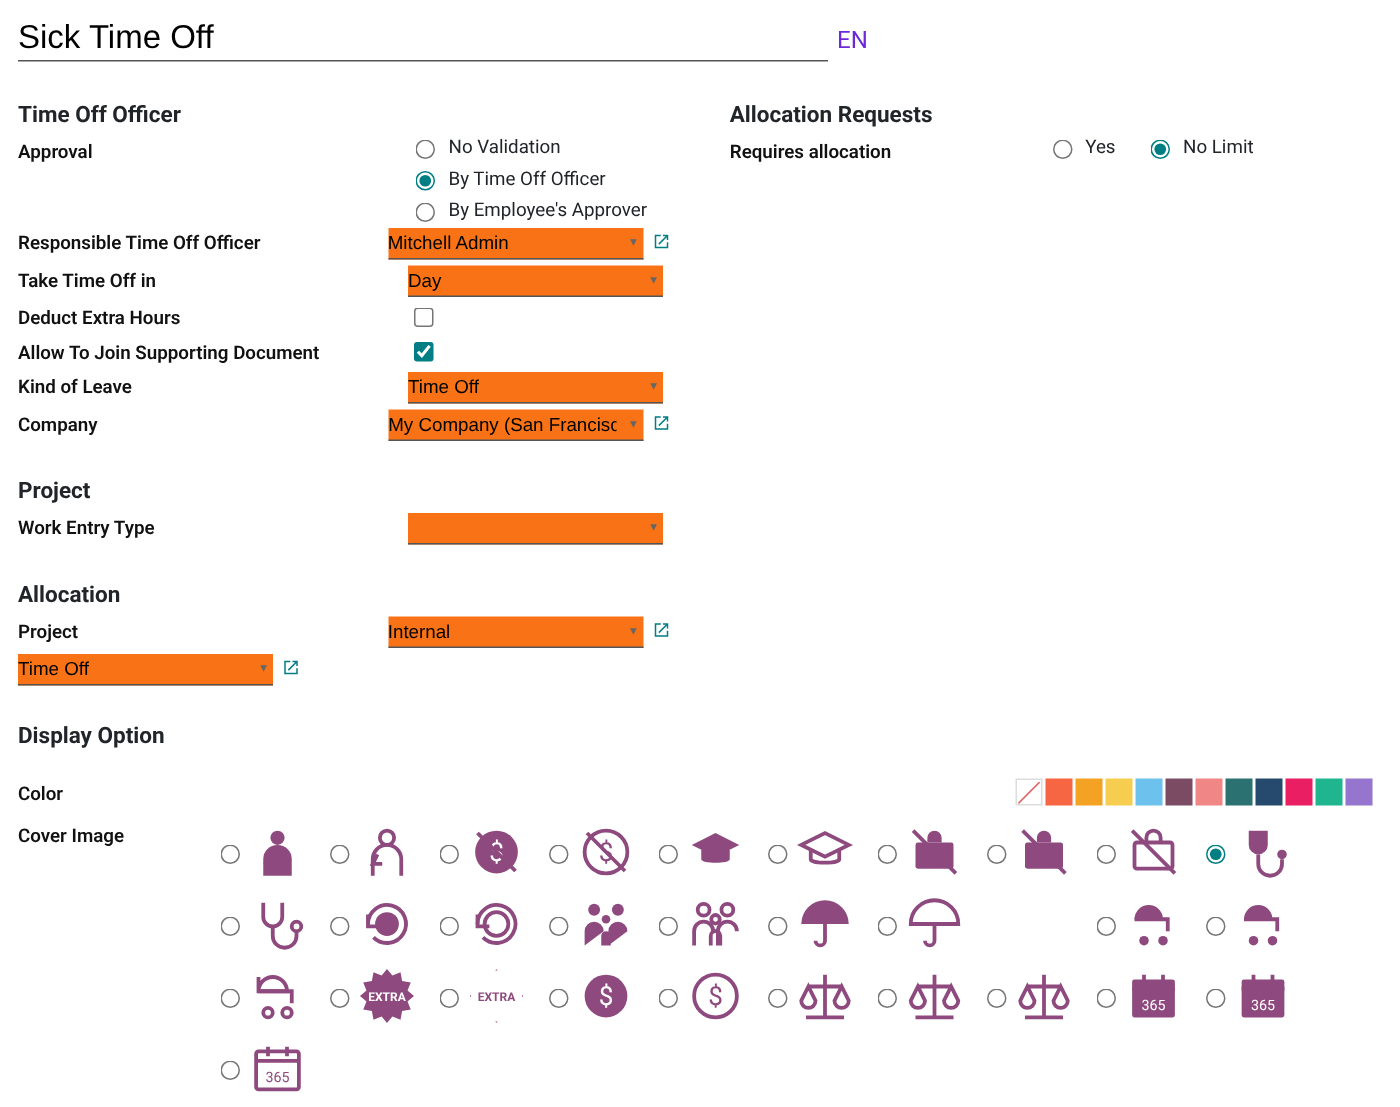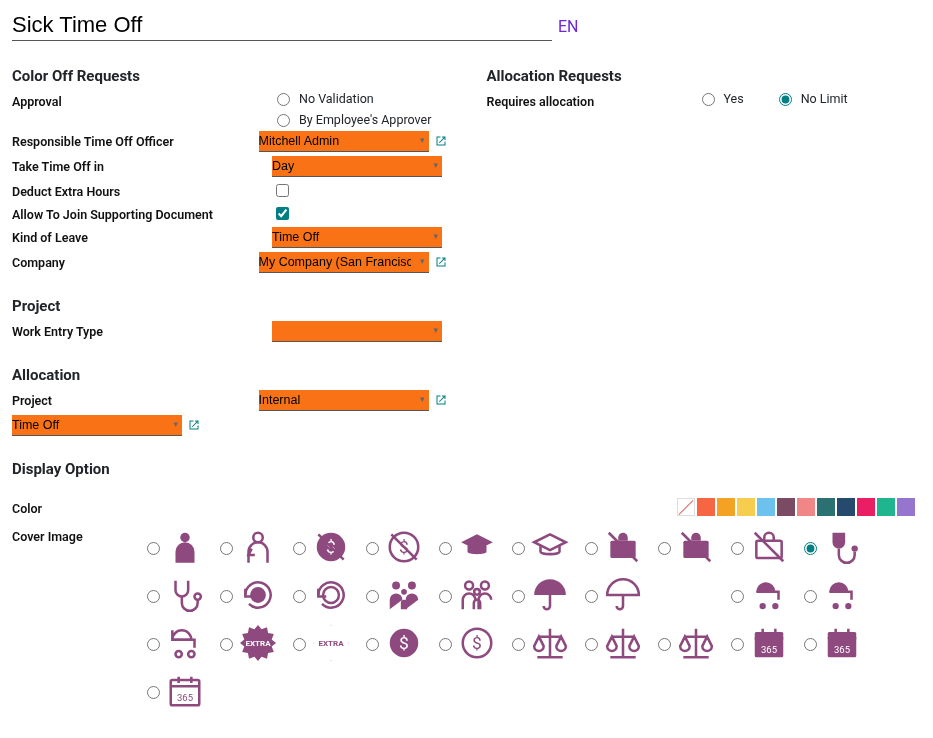--- a/index.html
+++ b/index.html
@@ -45,21 +45,21 @@
   }
   .selwrap { position:relative; }
   .selwrap::after {
     content:"▾"; font-size:9px; position:absolute; right:4px; top:4px; color:#666;
   }
 
   .ext-link { color:#017e84; font-size:14px; cursor:pointer; }
   svg.ext { width:12px; height:12px; }
 
   .alloc-field .label { width:210px; }
-  .alloc-opts { display:flex; gap:30px; }
+  .alloc-opts { display:flex; gap:18px; }
 
   .swatches { display:flex; gap:2px; }
   .swatch { width:18px; height:18px; cursor:pointer; }
   .swatch-none { background:#fff; border:1px solid #ddd; position:relative; }
   .swatch-none::after { content:""; position:absolute; left:-2px; right:-2px; top:50%; border-top:1px solid #d66; transform:rotate(-45deg); }
 
   .cover-grid { display:flex; flex-wrap:wrap; gap:0 4px; }
   .cover-cell { display:flex; align-items:center; width:69px; margin-bottom:6px; }
   .cover-cell input[type=radio] { flex:0 0 auto; }
   .cover-icon { width:42px; height:42px; display:flex; align-items:center; justify-content:center; margin-left:1px; }
@@ -83,28 +83,32 @@
 <body>
 
 <div class="title-row">
   <input class="title-input" value="Sick Time Off" style="">
   <span class="lang-badge">EN</span>
 </div>
 
 <div class="cols">
 
   <div class="col">
-    <h2 class="section">Color Off Requests</h2>
+    <h2 class="section">Time Off Officer</h2>
 
     <div class="field" style="align-items:flex-start">
       <div class="label">Approval</div>
       <div class="radios" id="approval-radios">
           <label class="radio">
             <input type="radio" name="approval" style="">
             <span style="max-width: 170px;">No Validation</span>
+          </label>
+          <label class="radio">
+            <input type="radio" name="approval" checked="" style="">
+            <span style="max-width: 170px;">By Time Off Officer</span>
           </label>
           <label class="radio">
             <input type="radio" name="approval" style="">
             <span style="max-width: 170px;">By Employee's Approver</span>
           </label>
         </div>
     </div>
 
     <div class="field">
       <div class="label">Responsible Time Off Officer</div>

